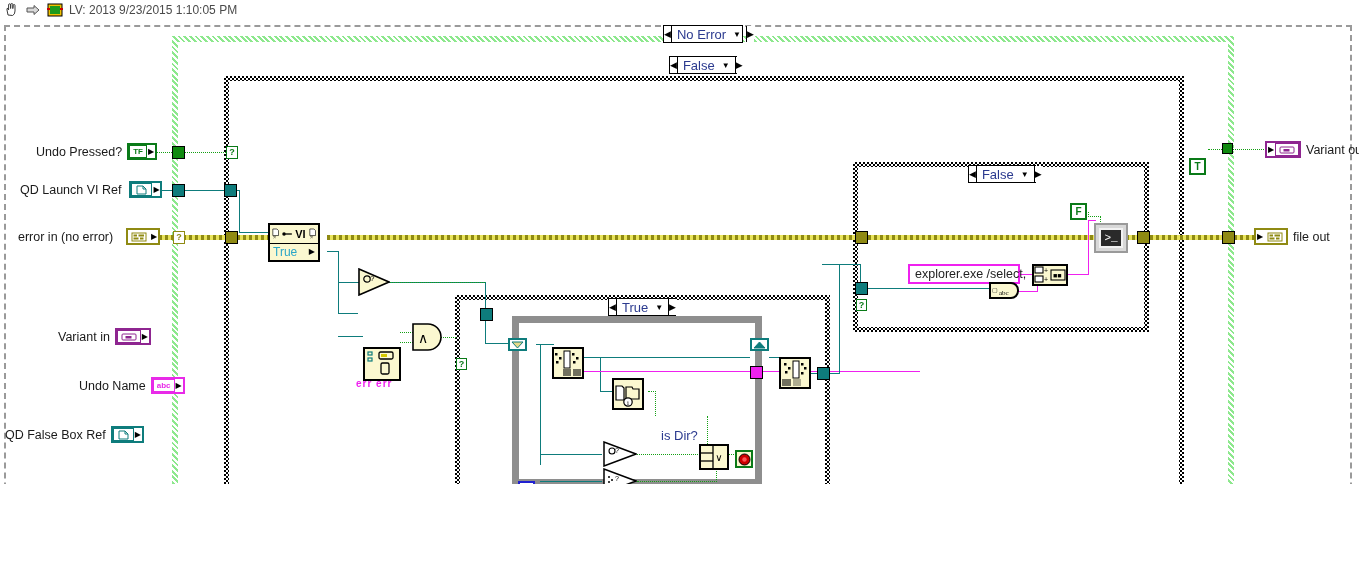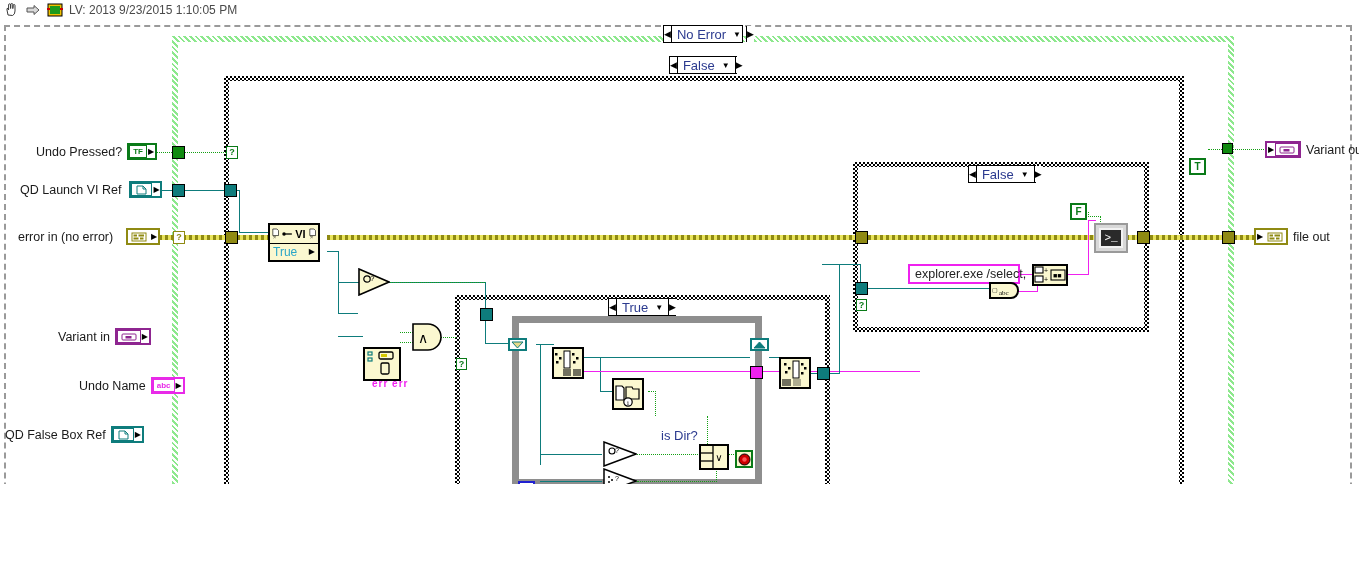--- a/index.html
+++ b/index.html
@@ -528,21 +528,21 @@
     <div class="node" style="left:363px; top:327px; width:38px; height:34px;">
       <svg width="34" height="30" viewBox="0 0 34 30">
         <rect x="1" y="1" width="32" height="28" fill="#fbf8d0" stroke="none"></rect>
         <rect x="3" y="3" width="4" height="3" fill="none" stroke="#0e7c7c" stroke-width="1.2"></rect>
         <rect x="3" y="9" width="4" height="3" fill="none" stroke="#0e7c7c" stroke-width="1.2"></rect>
         <rect x="14" y="3" width="14" height="7" rx="1.5" fill="#fbf8d0" stroke="#000" stroke-width="1.3"></rect>
         <rect x="16" y="5" width="6" height="3" fill="#d4c800"></rect>
         <rect x="16" y="14" width="8" height="11" rx="1.5" fill="#fbf8d0" stroke="#000" stroke-width="1.3"></rect>
       </svg>
     </div>
-    <div id="errerr-label" style="left:372px; top:358px;">err err</div>
+    <div id="errerr-label" style="left:356px; top:358px;">err err</div>
 
     <svg class="gate" style="left:412px; top:303px; width:32px; height:28px;" viewBox="0 0 32 28">
       <path d="M1 1 L16 1 A13 13 0 0 1 16 27 L1 27 Z" fill="#fbf8d0" stroke="#000" stroke-width="1.6"></path>
       <text x="11" y="20" font-size="14" fill="#000" font-family="Liberation Sans" text-anchor="middle">∧</text>
     </svg>
 
     <div id="str-const" style="left:908px; top:244px; width:112px; height:20px;">
       <span>explorer.exe /select,</span>
     </div>
 

